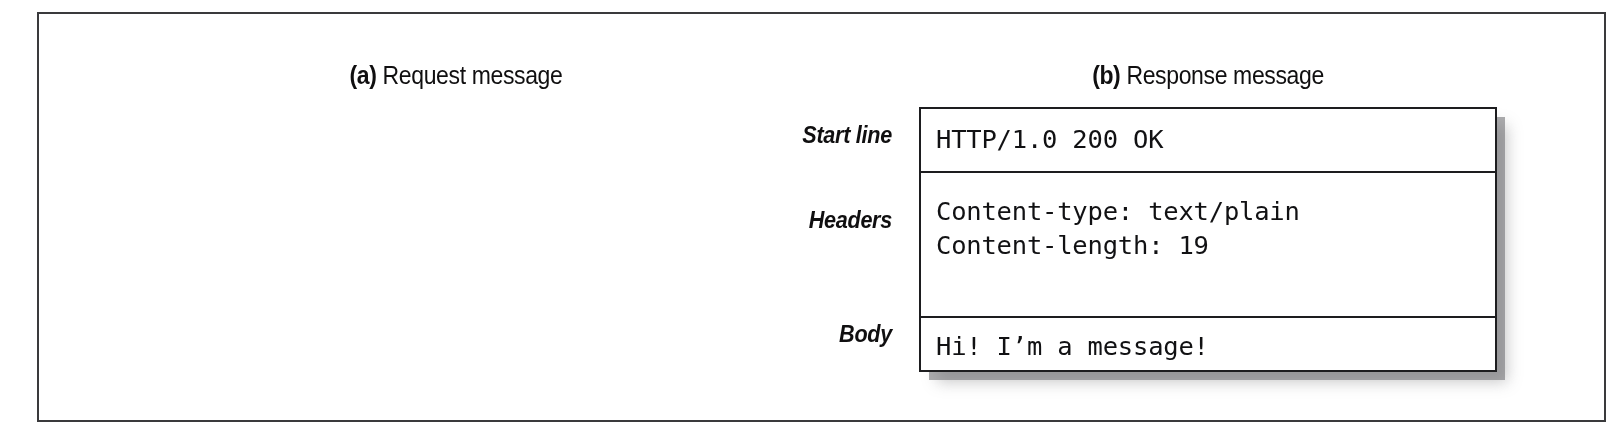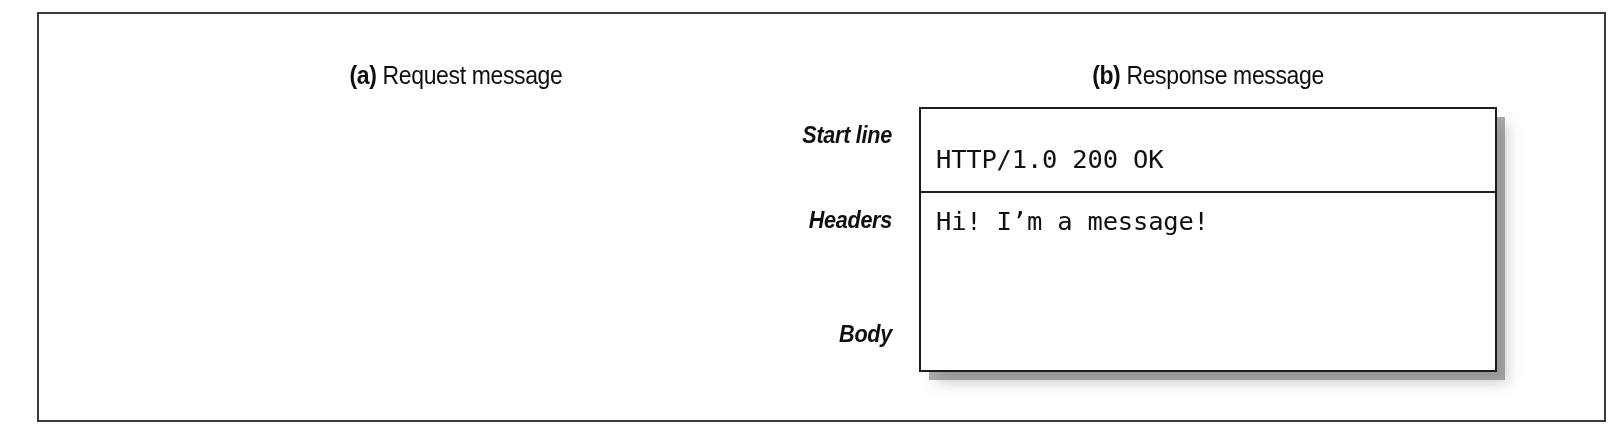--- a/index.html
+++ b/index.html
@@ -78,21 +78,21 @@
     letter-spacing: -0.2px;
   }
 
   
   .box-request { left: 126px; top: 93px; width: 566px; height: 204px; }
   .box-request .sec-start  { height: 57px;  padding: 11px 0 0 14px; }
   .box-request .sec-head   { height: 145px; padding: 19px 0 0 14px; }
 
   
   .box-response { left: 880px; top: 93px; width: 578px; height: 265px; }
-  .box-response .sec-start { height: 62px;  padding: 13px 0 0 15px; margin-top: 20px; }
+  .box-response .sec-start { height: 62px;  padding: 13px 0 0 15px; }
   .box-response .sec-head  { height: 145px; padding: 21px 0 0 15px; }
   .box-response .sec-body  { height: 52px;  padding: 11px 0 0 15px; }
 
   
   .part-label {
     position: absolute;
     font-family: "Liberation Sans", sans-serif;
     font-style: italic;
     font-weight: 700;
     font-size: 24px;
@@ -124,19 +124,23 @@
 
 
     <div class="part-label lbl-start">Start line</div>
     <div class="part-label lbl-headers">Headers</div>
     <div class="part-label lbl-body">Body</div>
 
     <div class="msgbox box-response">
       <div class="section sec-start">
         <div class="code">HTTP/1.0 200 OK</div>
       </div>
+      <div class="section sec-head">
+        <div class="code">Content-type: text/plain
+Content-length: 19</div>
+      </div>
       <div class="section sec-body">
         <div class="code">Hi! I’m a message!</div>
       </div>
     </div>
 
   </div>
 </div>
 
 </body></html>

